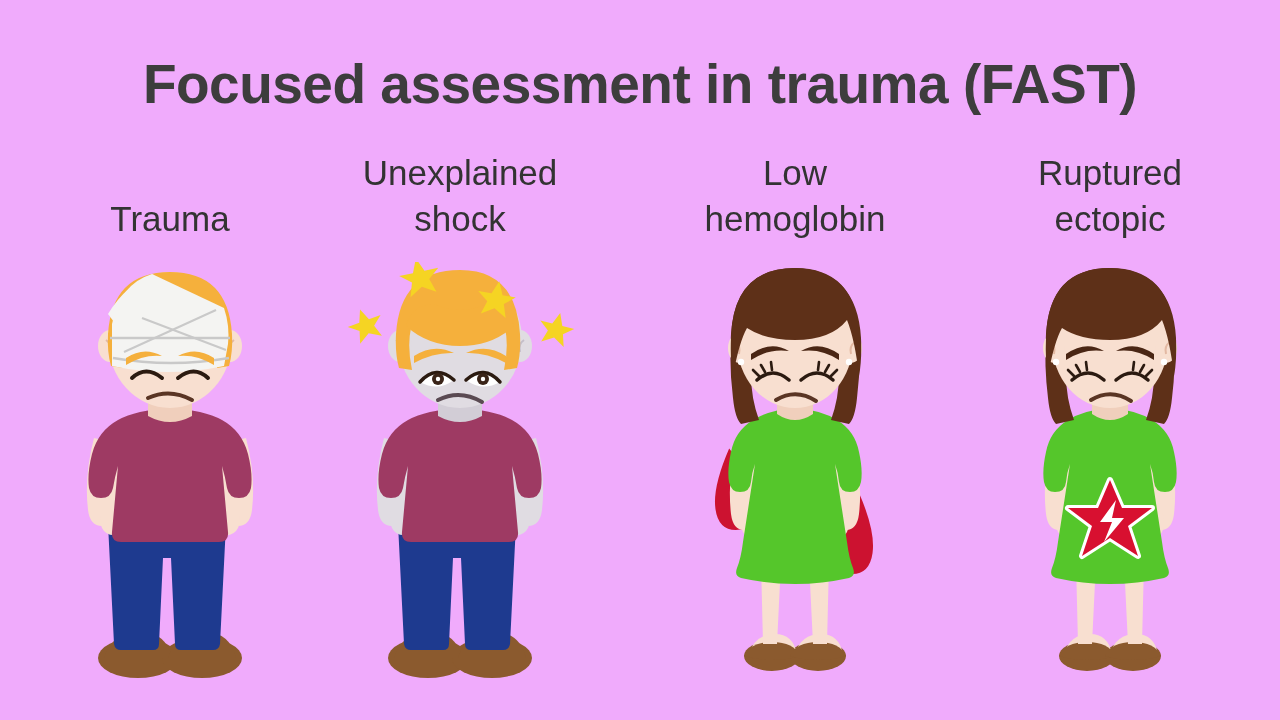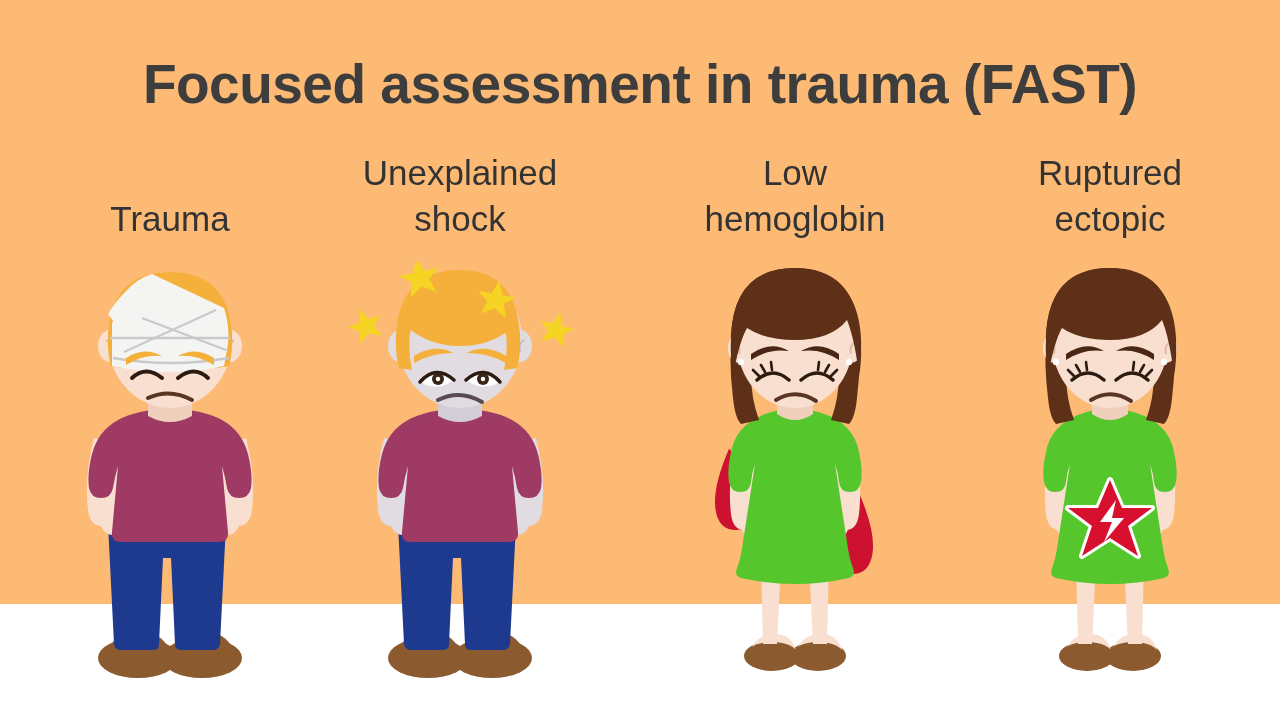--- a/index.html
+++ b/index.html
@@ -10,22 +10,22 @@
   body {
     width: 1280px;
     height: 720px;
     overflow: hidden;
     font-family: "Liberation Sans", sans-serif;
     position: relative;
   }
   #slide {
     position: relative;
     width: 1280px;
-    height: 604px;
-    background: #fdba74;
+    height: 720px;
+    background: #f0abfc;
   }
   #title {
     position: absolute;
     top: 52px;
     left: 0;
     width: 1280px;
     text-align: center;
     font-size: 55px;
     font-weight: bold;
     color: #3d3d3d;

